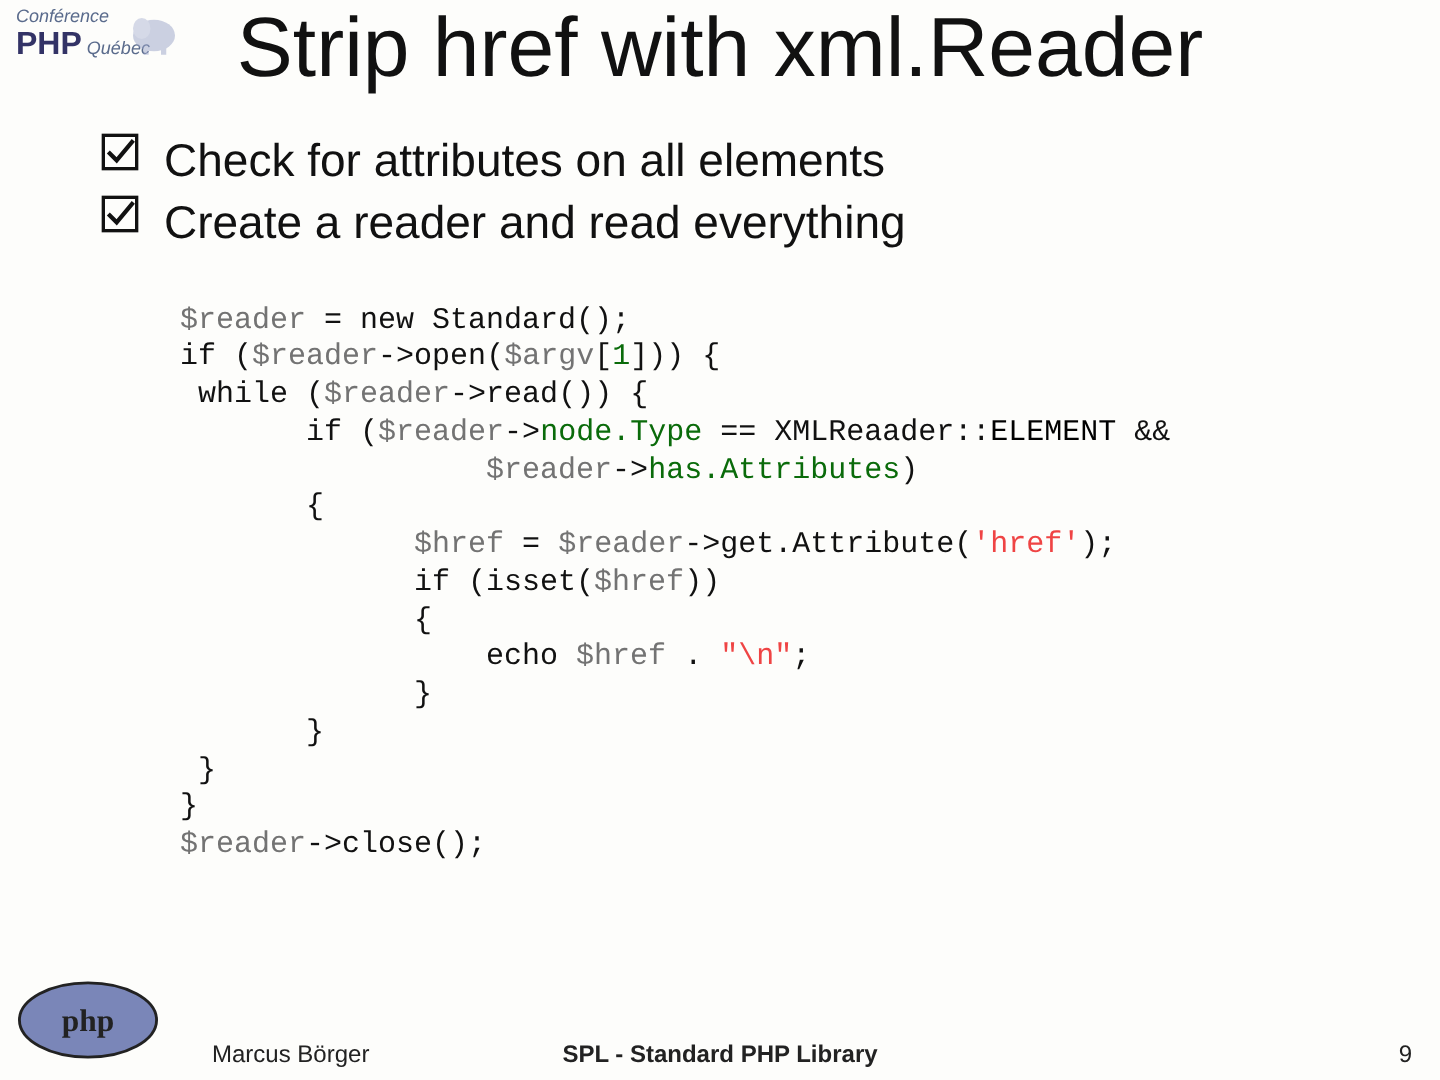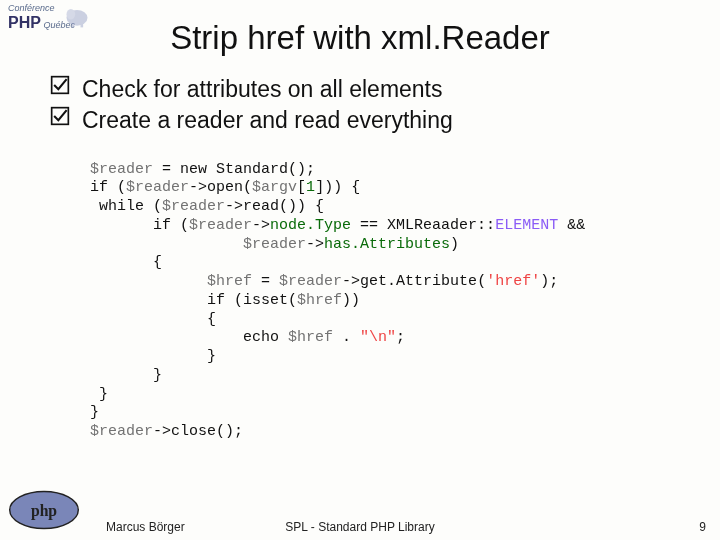--- a/index.html
+++ b/index.html
@@ -26,24 +26,24 @@
     font-style: normal;
   }
   .elephant {
     position: absolute;
     top: 2px; left: 62px;
     width: 30px; height: 28px;
     opacity: 0.5;
   }
   .title {
     text-align: center;
-    font-size: 33px;
+    font-size: 42px;
     font-weight: normal;
     color: #111;
-    padding-top: 19px;
+    padding-top: 0;
     padding-bottom: 18px;
     font-family: Verdana, sans-serif;
   }
   .bullets {
     margin-left: 38px;
   }
   .bullet-row {
     display: flex;
     align-items: flex-start;
     margin-bottom: 2px;
@@ -63,33 +63,33 @@
     margin: 26px 0 0 90px;
     font-family: "Courier New", monospace;
     font-size: 15px;
     line-height: 1.25;
     white-space: pre;
     color: #111;
   }
   .code-block .dkred { color: #737373; }
   .code-block .green { color: #0a6b0a; }
   .code-block .str   { color: #ef4444; }
-  .code-block .blue  { color: #8b5cf6; }
+  .code-block .blue  { color: #000000; }
   .php-logo {
     position: absolute;
     left: 8px; bottom: 10px;
   }
   .footer {
     position: absolute;
     bottom: 6px; left: 0; right: 0;
     font-size: 12px;
     color: #222;
   }
   .footer .author { position: absolute; left: 82px; bottom: 0; margin-left: 24px; }
-  .footer .center { position: absolute; left: 0; right: 0; text-align: center; bottom: 0; }
+  .footer .center { position: absolute; left: 0; right: 0; text-align: center; bottom: 0; font-weight: bold; }
   .footer .pnum   { position: absolute; right: 14px; bottom: 0; }
 </style>
 </head>
 <body>
 
 <div class="conf-logo">
   <span>Conférence</span><br>
   <span class="php">PHP</span>
   <span>Québec</span>
 </div>

